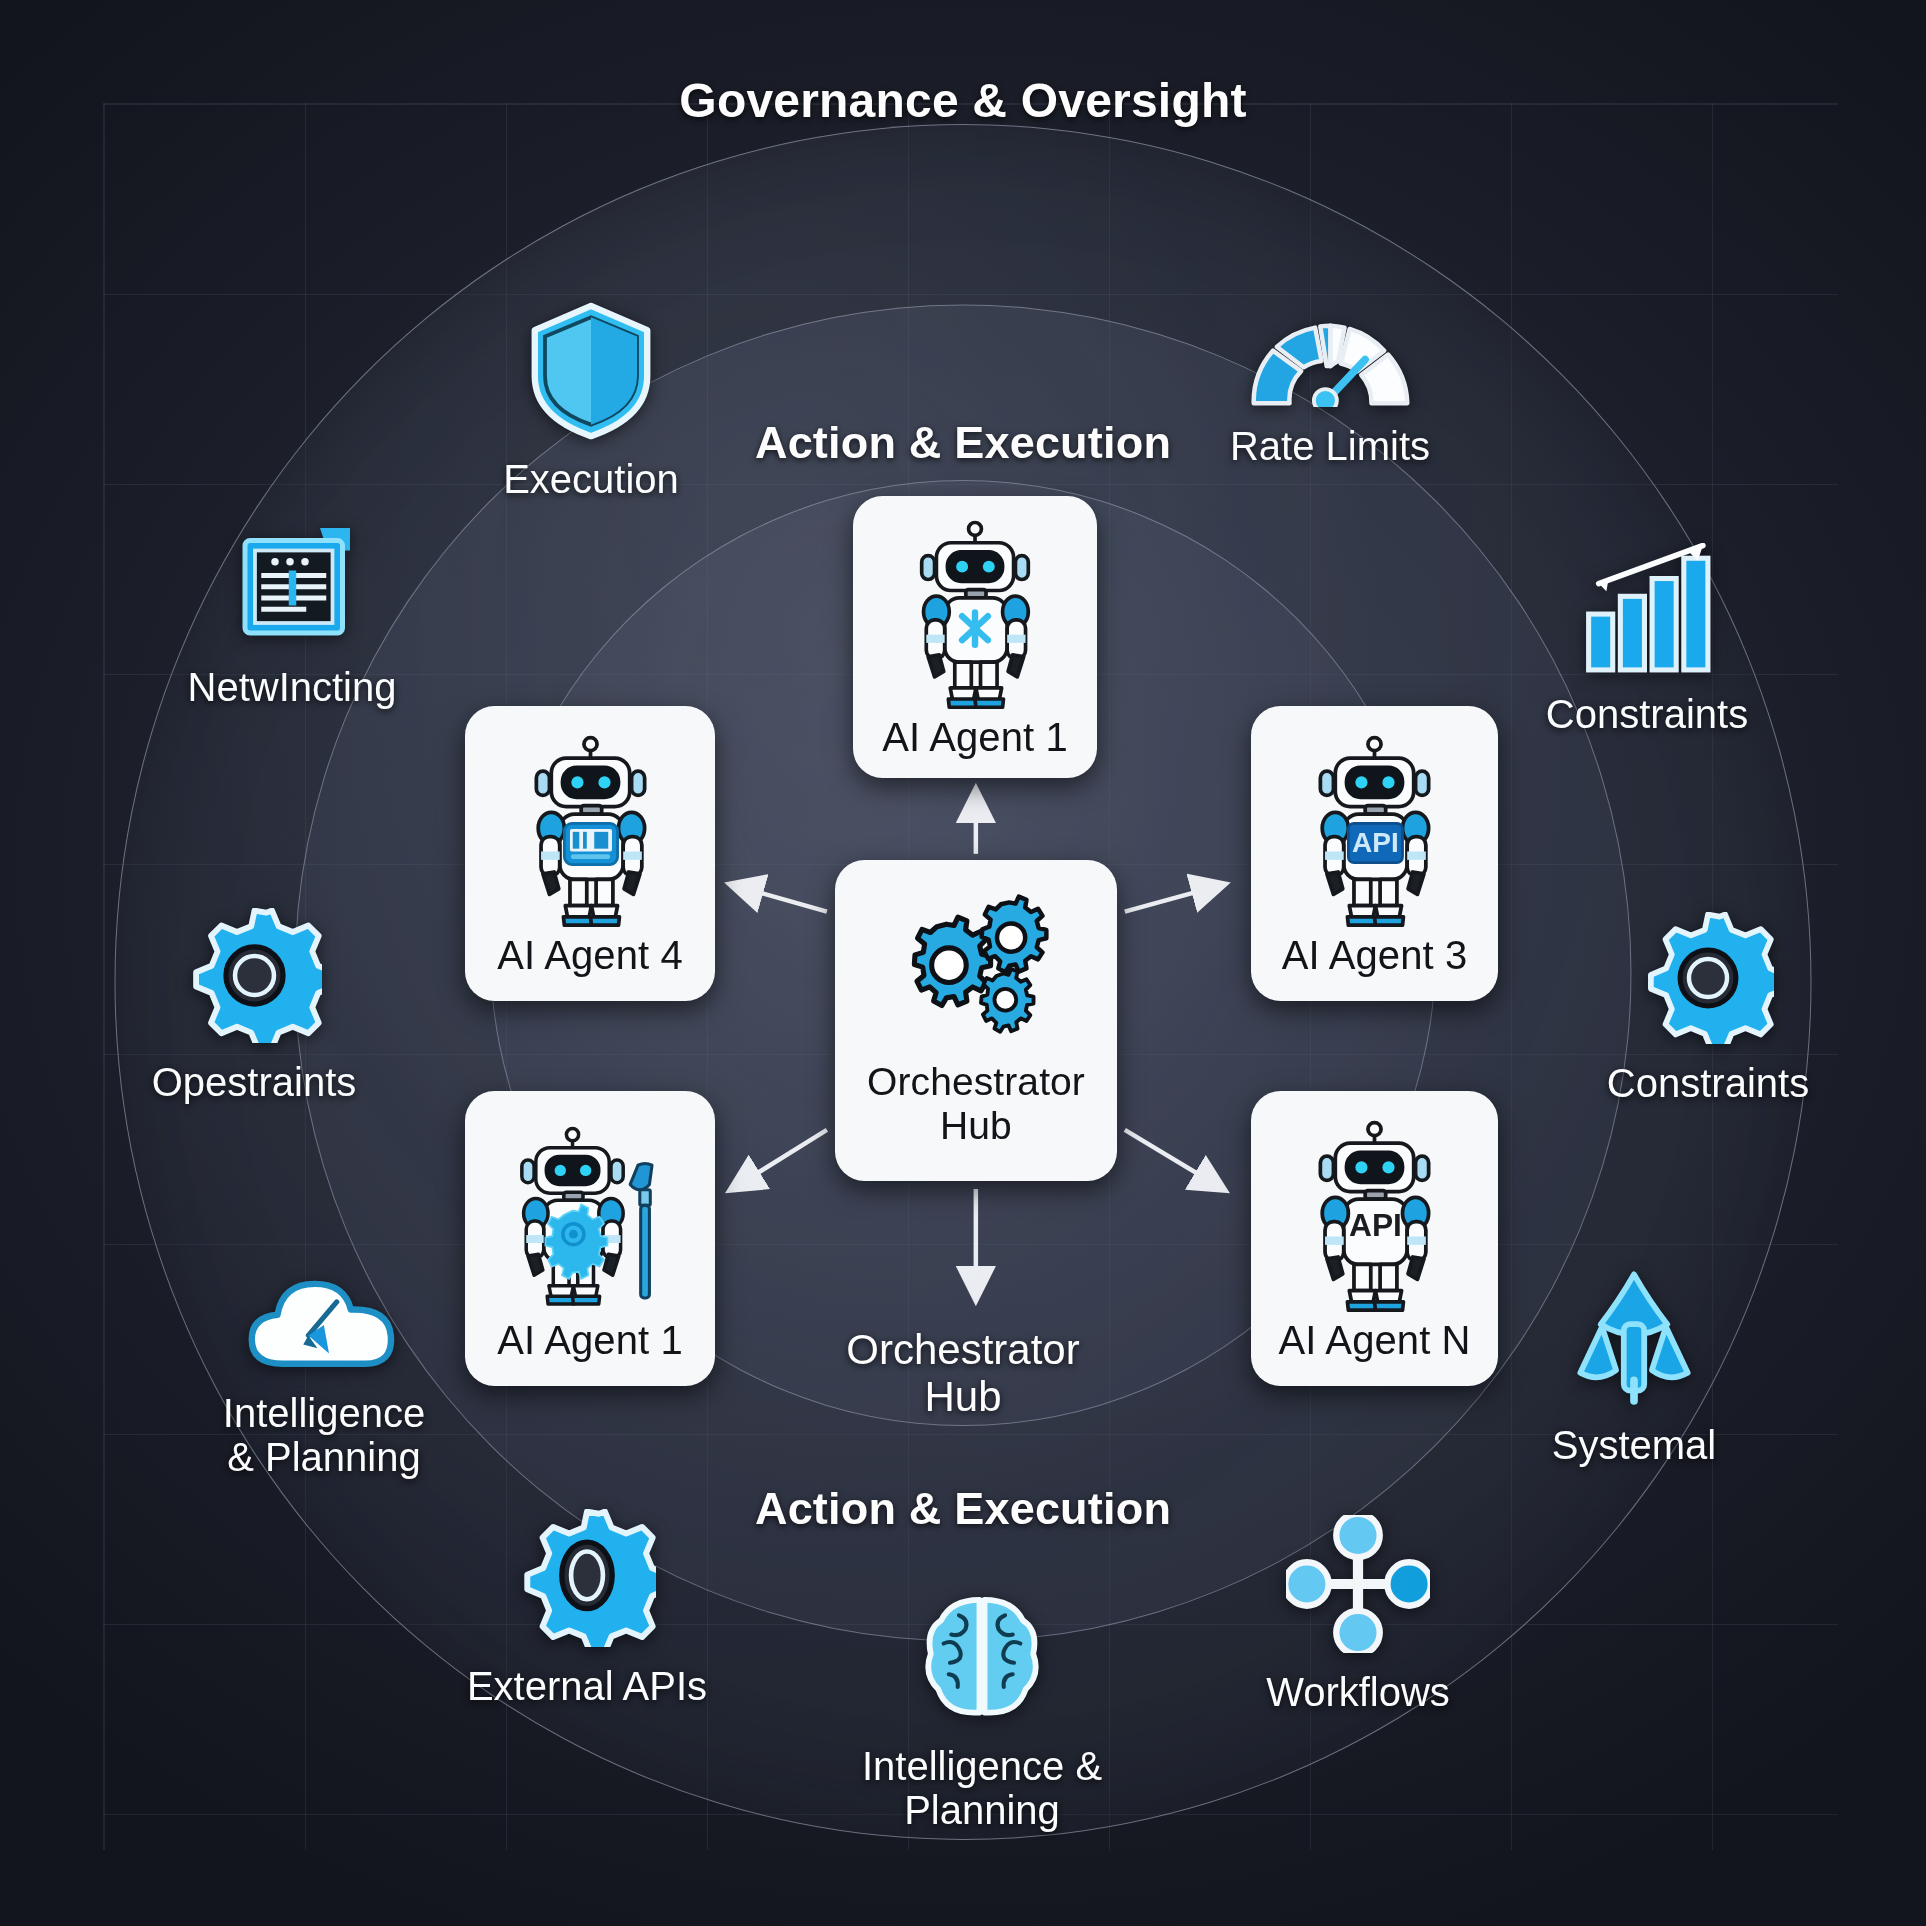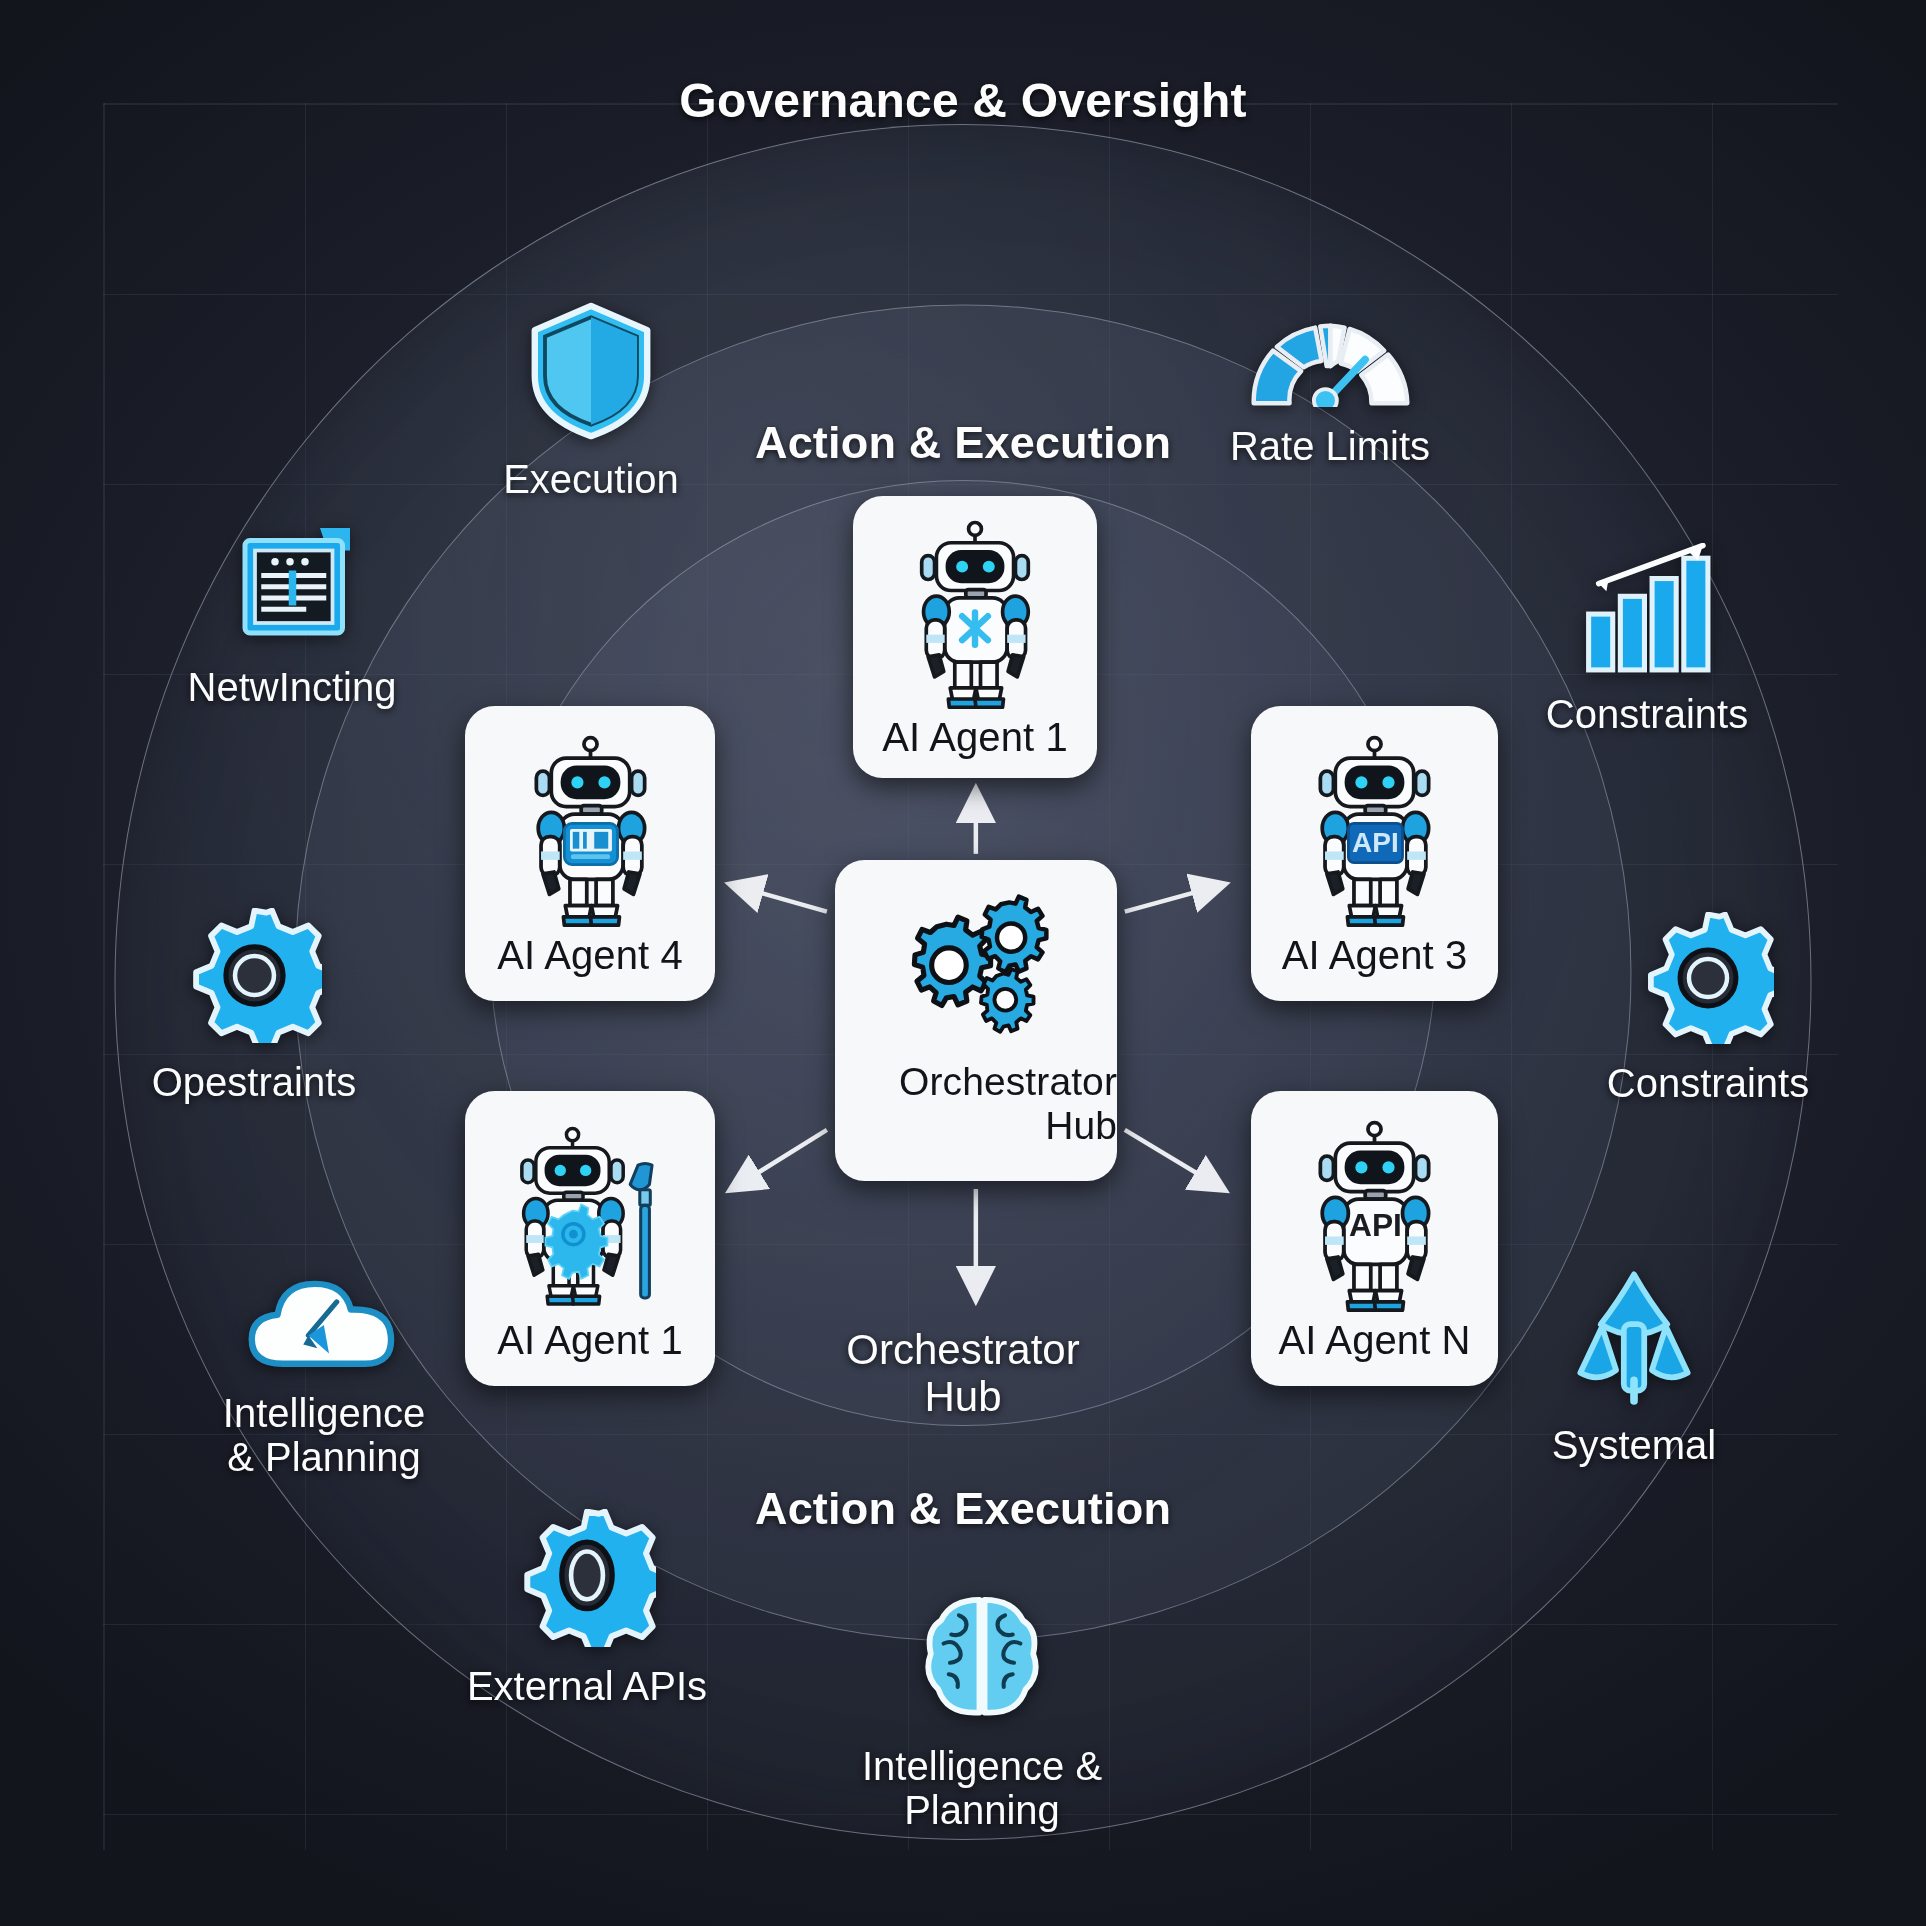--- a/index.html
+++ b/index.html
@@ -85,21 +85,21 @@
   #f-workflows  { left:1358px; top:1515px;}
 
   
   .card{
     position:absolute;background:#f7f8fa;border-radius:29.5px;
     box-shadow:0 9px 26px rgba(0,0,0,.55);
     display:flex;flex-direction:column;align-items:center;justify-content:center;
   }
   .card .clabel{
     color:#111418;font-size:40px;font-weight:400;letter-spacing:0.1px;
-    text-align:right;line-height:1.05;margin-top:6px;
+    text-align:center;line-height:1.05;margin-top:6px;
   }
   #card-agent1-top { left:853px; top:496px;  width:244px;height:282px;}
   #card-agent2     { left:465px;  top:706px; width:250px;height:295px;}
   #card-agent3     { left:1251px; top:706px; width:247px;height:295px;}
   #card-agent1-bot { left:465px;  top:1091px; width:250px;height:295px;}
   #card-agentN     { left:1251px; top:1091px; width:247px;height:295px;}
   #card-hub        { left:835px; top:860px; width:282px;height:321px;}
   #card-hub .clabel{font-size:39px;line-height:1.14;}
 
   
@@ -473,15 +473,28 @@
 
   <div class="feature" id="f-extapi">
     <svg class="ficon" width="138" height="138" viewBox="0 0 104 104">
       <path d="M52 2 l9 1.6 4.5-1.6 5 12 11 4.5 12-5 8 8 -5 12 4.5 11 12 5 0 11 -12 5 -4.5 11 5 12 -8 8 -12-5 -11 4.5 -5 12 -11 0 -5-12 -11-4.5 -12 5 -8-8 5-12 -4.5-11 -12-5 0-11 12-5 4.5-11 -5-12 8-8 12 5 11-4.5 z" fill="#22b1ef" stroke="#e3f4fd" stroke-width="4.5" stroke-linejoin="round"></path>
       <ellipse cx="52" cy="50" rx="19" ry="25" fill="#262b36" stroke="#0d1117" stroke-width="4"></ellipse>
       <ellipse cx="52" cy="50" rx="12" ry="18" fill="#2b303b" stroke="#e3f4fd" stroke-width="3.5"></ellipse>
     </svg>
     <div class="flabel">External APIs</div>
   </div>
 
+  <div class="feature" id="f-workflows">
+    <svg class="ficon" width="144" height="138" viewBox="0 0 112 108">
+      <g stroke="#f3f7fa" stroke-width="8" stroke-linecap="round">
+        <path d="M56 20 L56 88"></path>
+          <path d="M20 54 L92 54"></path>
+      </g>
+      <circle cx="56" cy="16" r="17" fill="#63c8f2" stroke="#f3f7fa" stroke-width="5"></circle>
+      <circle cx="16" cy="54" r="17" fill="#63c8f2" stroke="#f3f7fa" stroke-width="5"></circle>
+      <circle cx="96" cy="54" r="17" fill="#109fdc" stroke="#f3f7fa" stroke-width="5"></circle>
+      <circle cx="56" cy="92" r="17" fill="#63c8f2" stroke="#f3f7fa" stroke-width="5"></circle>
+    </svg>
+    <div class="flabel">Workflows</div>
+  </div>
 
 </div>
 
 
 </body></html>

